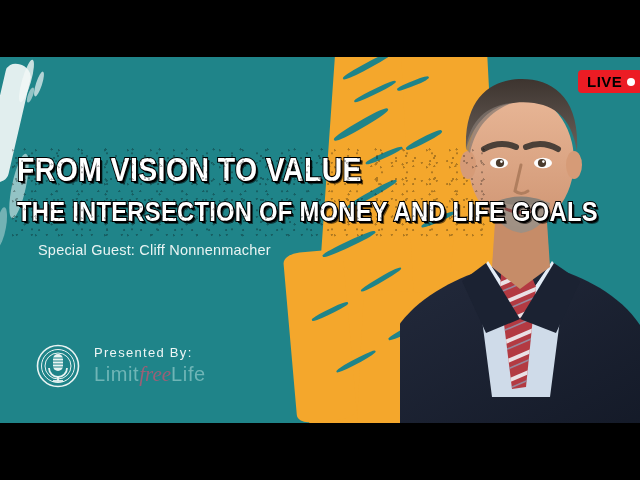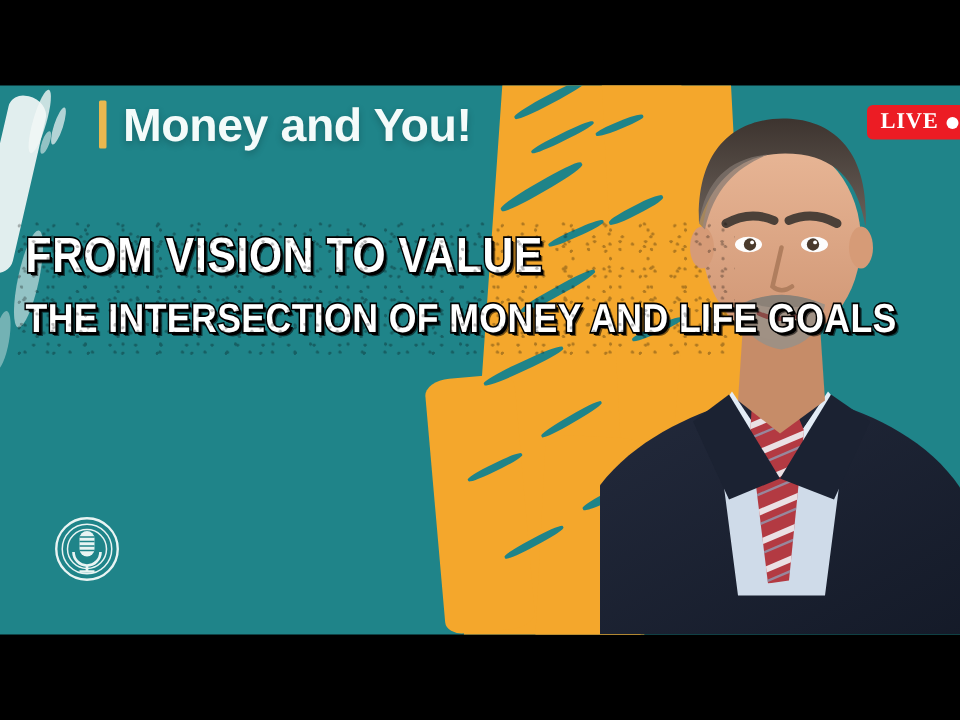--- a/index.html
+++ b/index.html
@@ -47,22 +47,22 @@
   .tl.i{left:58px;top:236px;width:46px;height:5px;transform:rotate(-30deg);}
   .tl.j{left:86px;top:284px;width:52px;height:6px;transform:rotate(-26deg);}
   .tl.k{left:34px;top:318px;width:44px;height:5px;transform:rotate(-28deg);}
   .tl.l{left:120px;top:176px;width:36px;height:5px;transform:rotate(-24deg);}
   .tl.m{left:132px;top:250px;width:30px;height:5px;transform:rotate(-27deg);}
   .tl.n{left:10px;top:268px;width:40px;height:5px;transform:rotate(-26deg);}
 
   
   .live{position:absolute;left:578px;top:13px;background:#ec1c24;border-radius:4px;
         padding:4px 7px 4px 9px;display:flex;align-items:center;gap:5px;}
-  .live .t{color:#ffffff;font-weight:bold;font-size:15px;letter-spacing:.5px;line-height:1;
-           font-family:Liberation Serif, serif;}
+  .live .t{color:#000000;font-weight:bold;font-size:15px;letter-spacing:.5px;line-height:1;
+           font-family:Liberation Sans, sans-serif;}
   .live .dot{width:8px;height:8px;border-radius:50%;background:#fff;}
 
   
   .titlerow{position:absolute;left:66px;top:10px;display:flex;align-items:center;gap:11px;}
   .goldbar{width:5px;height:32px;background:#e9b84f;border-radius:1px;}
   .maintitle{color:#f4fbfa;font-size:31px;font-weight:bold;line-height:1;letter-spacing:-.3px;
              font-family:"Liberation Sans",sans-serif;
              text-shadow:0 2px 5px rgba(0,0,0,.22);}
 
   .epno{position:absolute;left:40px;top:56px;color:#e3b357;font-size:26px;font-weight:bold;
@@ -224,45 +224,48 @@
 
         <path d="M106 152 q15 7 30 0" stroke="#8a4a46" stroke-width="3" fill="none" stroke-linecap="round"></path>
       </svg>
     </div>
 
     <div class="live">
       <span class="t">LIVE</span>
       <span class="dot"></span>
     </div>
 
-    <div class="titlerow">
-      <span class="goldbar"></span>
-      <span class="maintitle">Money and You!</span>
-    </div>
 
 
     <div class="hl hl1">FROM VISION TO VALUE</div>
     <div class="hl hl2">THE INTERSECTION OF MONEY AND LIFE GOALS</div>
     <div class="grunge"></div>
 
+    <div class="guest">Special Guest: Cliff Nonnenmacher</div>
 
     <div class="logo">
       <span class="miccircle">
         <svg width="44" height="44" viewBox="0 0 44 44">
           <circle cx="22" cy="22" r="20.5" fill="none" stroke="#e9f4f3" stroke-width="1.6"></circle>
           <circle cx="22" cy="22" r="16.5" fill="none" stroke="#e9f4f3" stroke-width="1"></circle>
           <circle cx="22" cy="22" r="13" fill="none" stroke="#e9f4f3" stroke-width="1"></circle>
           <rect x="17" y="10" width="10" height="17" rx="5" fill="#e9f4f3"></rect>
           <g stroke="#1f8489" stroke-width="1">
             <line x1="17" y1="14" x2="27" y2="14"></line>
             <line x1="17" y1="17" x2="27" y2="17"></line>
             <line x1="17" y1="20" x2="27" y2="20"></line>
             <line x1="17" y1="23" x2="27" y2="23"></line>
           </g>
           <path d="M13 24 a9 9 0 0 0 18 0" fill="none" stroke="#e9f4f3" stroke-width="1.8"></path>
           <line x1="22" y1="33" x2="22" y2="37" stroke="#e9f4f3" stroke-width="1.8"></line>
           <line x1="17" y1="37" x2="27" y2="37" stroke="#e9f4f3" stroke-width="1.8"></line>
         </svg>
       </span>
+      <span>
+        <div class="presented">Presented By:</div>
+        <div class="lfl">
+          <span class="w">Limit</span><span class="f">free</span><span class="w">Life</span>
+        </div>
+      </span>
     </div>
 
   </div>
 </div>
 
 </body></html>

